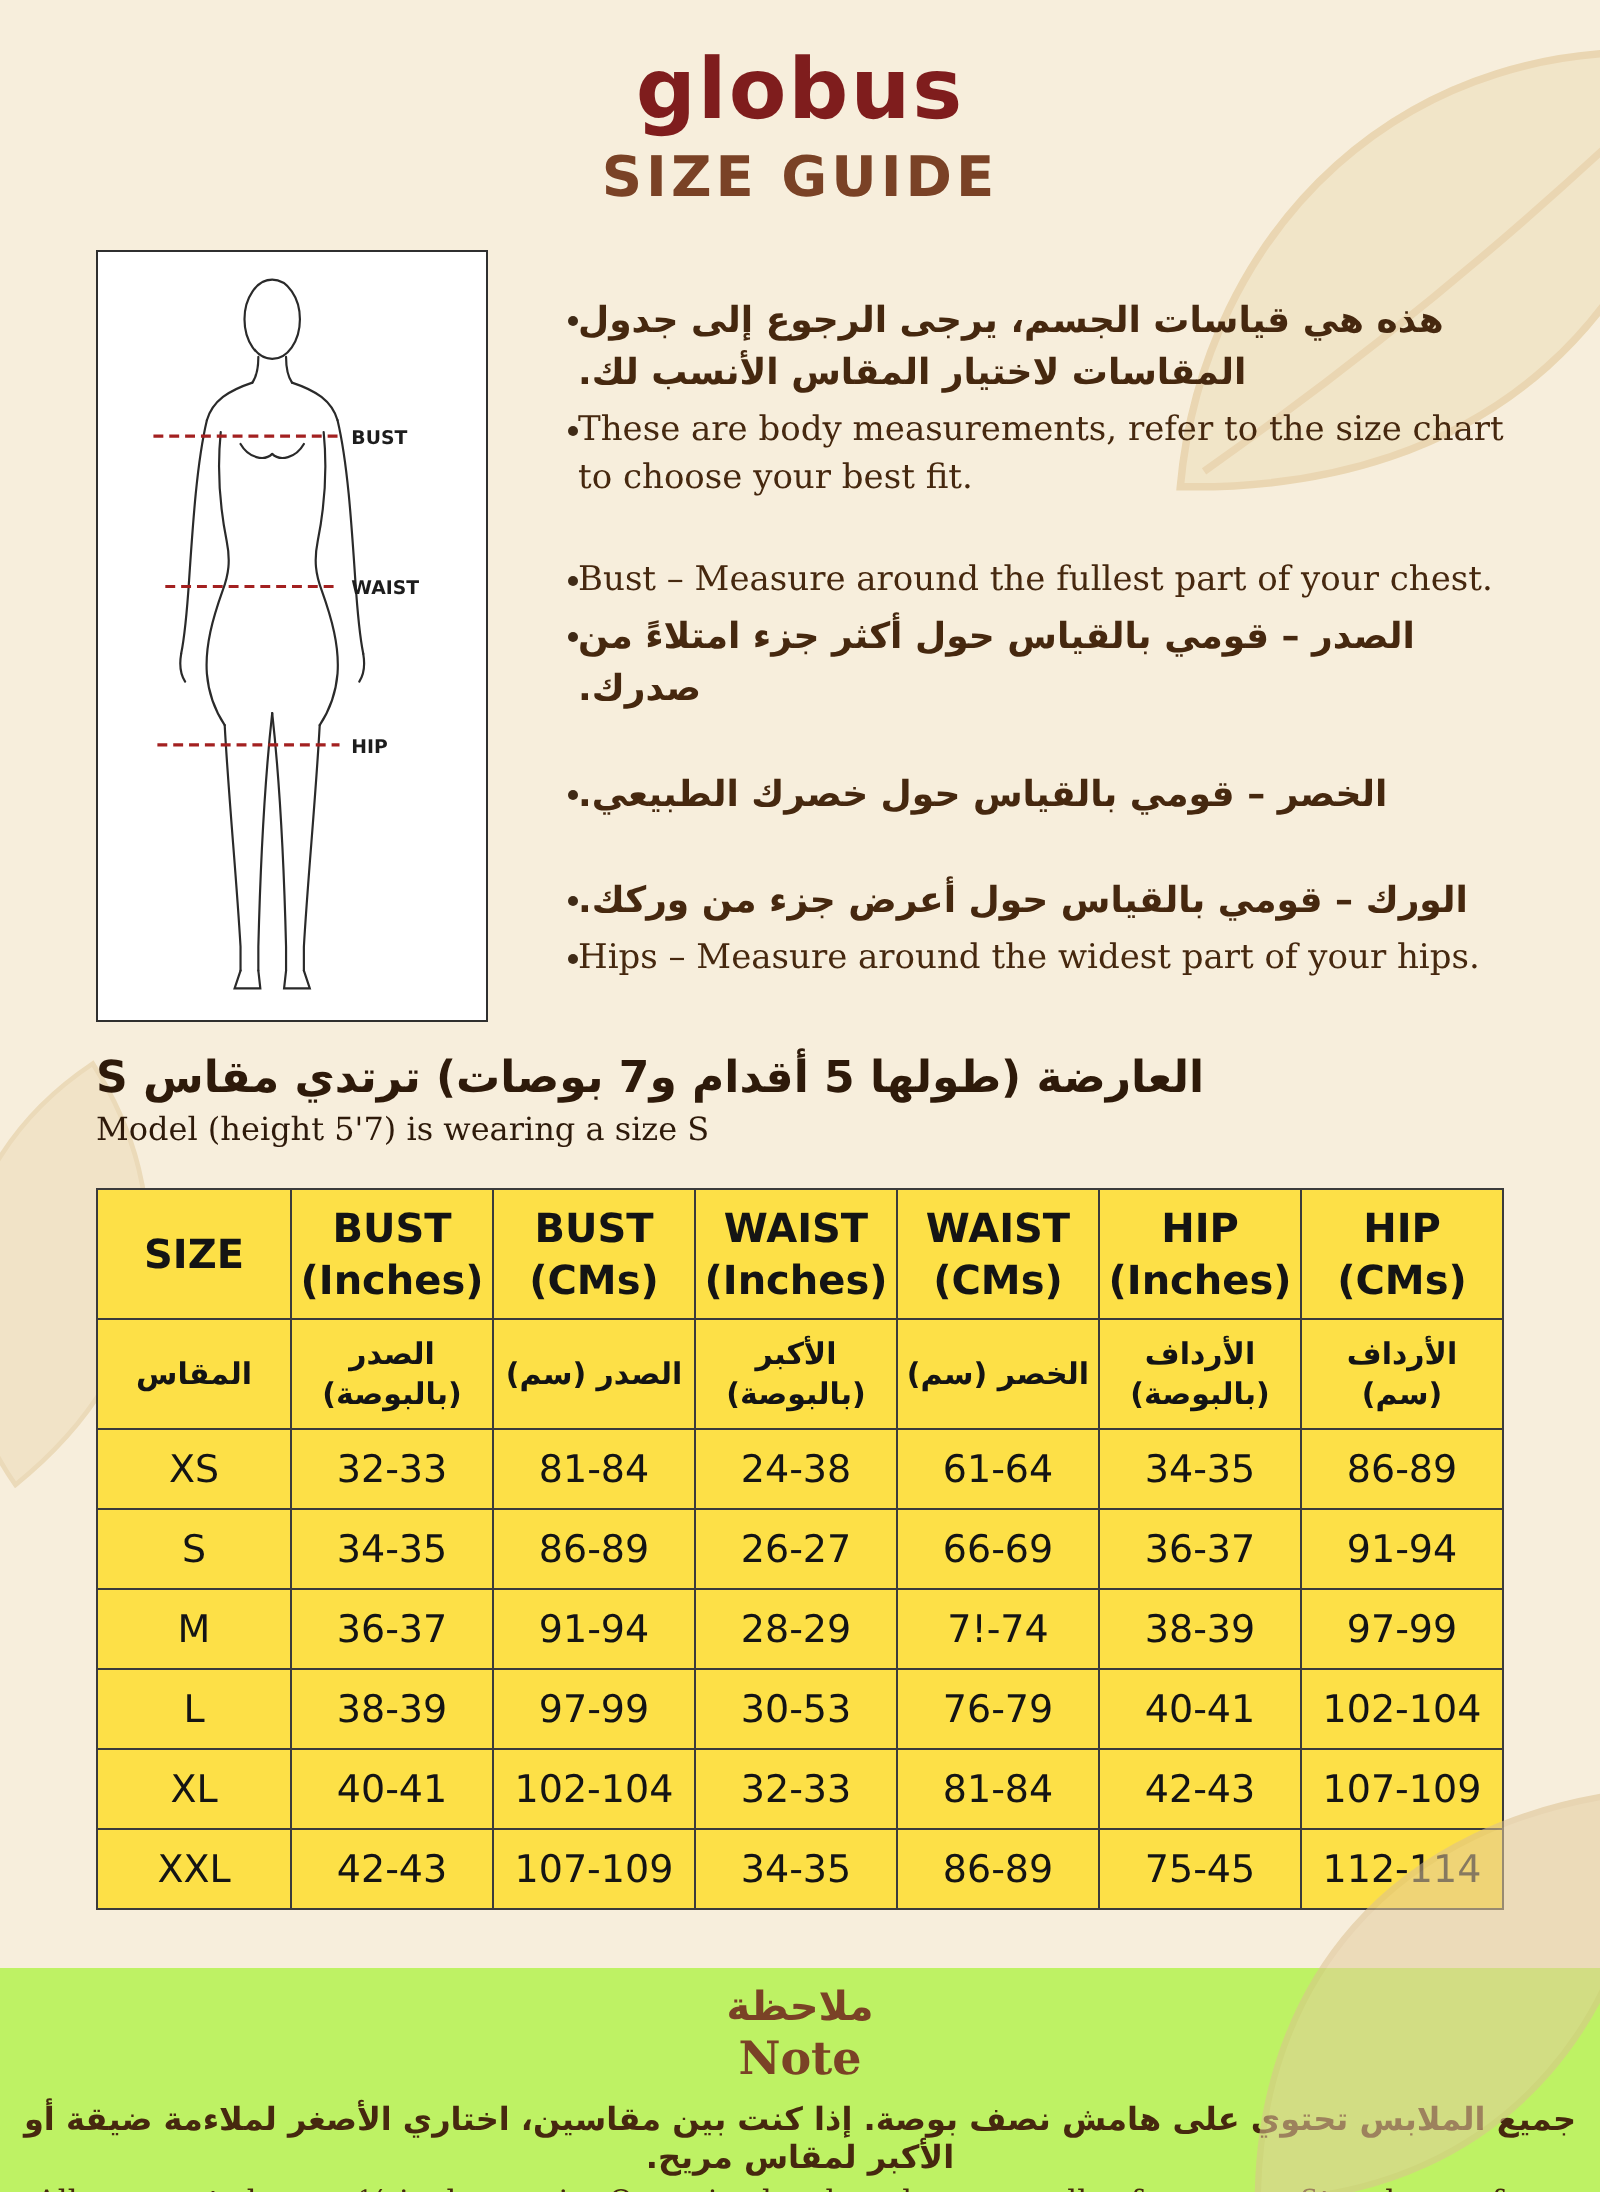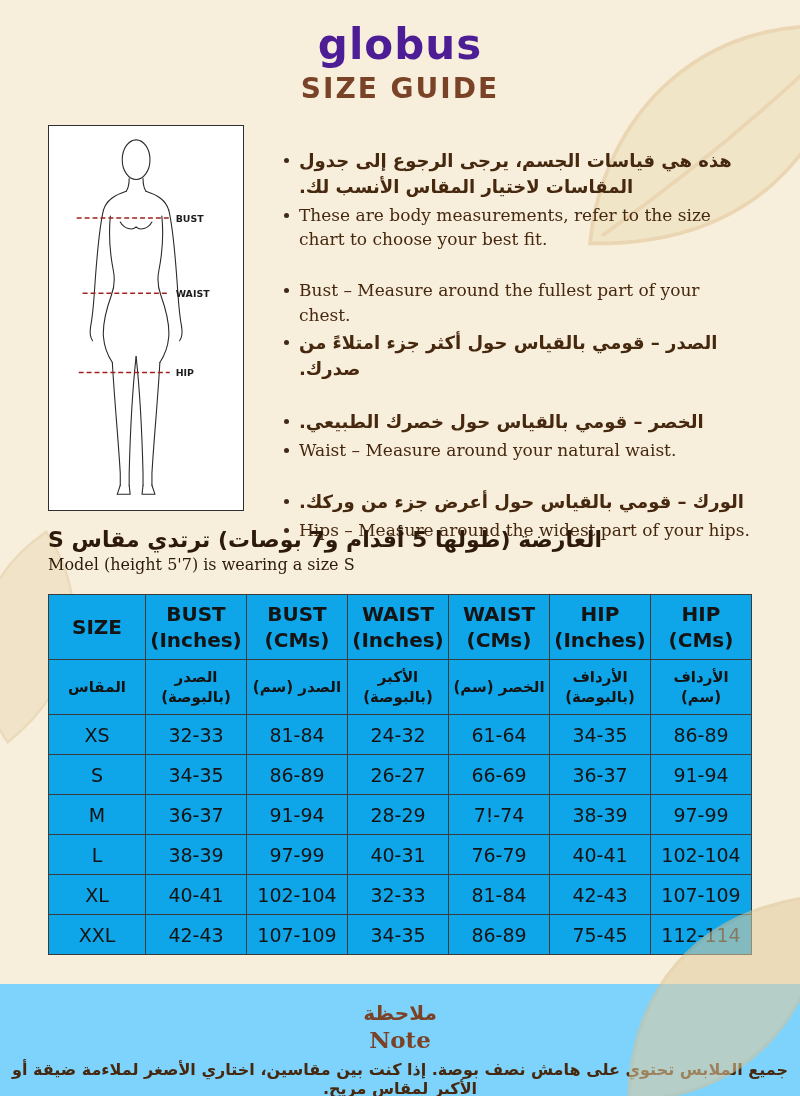--- a/index.html
+++ b/index.html
@@ -9,57 +9,57 @@
     font-family:"DejaVu Sans",sans-serif;
     color:#3f2a16;
     overflow:hidden;
   }
   .leaf{position:absolute;z-index:0;pointer-events:none;}
   .leaf-tr{top:-18px;right:-40px;width:250px;height:310px;transform:rotate(12deg);opacity:.75;}
   .leaf-left{left:-55px;top:545px;width:160px;height:190px;transform:rotate(-28deg);opacity:.6;}
   .leaf-br{right:-35px;bottom:-25px;width:210px;height:250px;transform:rotate(185deg);opacity:.55;z-index:2;}
 
   .header{position:absolute;top:22px;left:0;right:0;text-align:center;z-index:1;}
-  .logo{font-size:42px;font-weight:700;letter-spacing:1px;color:#4c1d95;line-height:1.1;}
+  .logo{font-size:42px;font-weight:700;letter-spacing:1px;color:#7f1d1d;line-height:1.1;}
   .subtitle{font-size:28px;font-weight:700;letter-spacing:2px;color:#7a4226;margin-top:4px;}
 
   .figure-box{
     position:absolute;left:48px;top:125px;width:196px;height:386px;
     background:#ffffff;border:1.5px solid #2f2f2f;z-index:1;box-sizing:border-box;
   }
   .figure-box svg{display:block;width:100%;height:100%;}
 
   .instructions{position:absolute;left:284px;top:148px;width:470px;z-index:1;}
   .group{margin-bottom:27px;}
-  .item{display:flex;align-items:flex-start;gap:10px;margin-bottom:3px;}
+  .item{display:flex;align-items:flex-start;margin-bottom:3px;}
   .dot{width:5px;height:5px;border-radius:50%;background:#3f2a16;margin-top:10px;flex:none;}
   .txt{flex:1;}
   .ar{font-size:18px;font-weight:600;line-height:1.45;color:#46280f;direction:rtl;text-align:left;}
   .en{font-size:17px;font-family:"DejaVu Serif",serif;line-height:1.42;color:#46280f;}
 
   .model-note{position:absolute;left:48px;top:527px;z-index:1;}
   .model-ar{font-size:22px;font-weight:600;color:#2e1a0a;direction:rtl;display:inline-block;}
   .model-en{font-size:16px;font-family:"DejaVu Serif",serif;color:#2e1a0a;margin-top:3px;}
 
   table.size-table{
     position:absolute;left:48px;top:594px;width:704px;z-index:1;
-    border-collapse:collapse;table-layout:fixed;background:#0ea5e9;
+    border-collapse:collapse;table-layout:fixed;background:#fde047;
   }
   .size-table th,.size-table td{
     border:1.6px solid #3b3b3b;text-align:center;vertical-align:middle;padding:0;
     color:#141414;
   }
   .size-table tr.hdr-en th{height:64px;font-size:20px;font-weight:700;line-height:1.3;}
   .size-table tr.hdr-ar th{height:54px;font-size:15px;font-weight:700;direction:rtl;line-height:1.35;}
   .size-table tbody td{height:39px;font-size:19px;}
   .size-table td.size{font-weight:400;}
 
   .note{
-    position:absolute;left:0;right:0;bottom:0;height:112px;background:#7dd3fc;
-    text-align:center;padding-top:17px;box-sizing:border-box;z-index:1;
+    position:absolute;left:0;right:0;bottom:0;height:112px;background:#bef264;
+    text-align:center;padding-top:7px;box-sizing:border-box;z-index:1;
   }
   .note-title-ar{font-size:20px;font-weight:700;color:#7a4226;direction:rtl;}
   .note-title-en{font-size:23px;font-weight:700;color:#7a4226;font-family:"DejaVu Serif",serif;margin-top:1px;}
   .note-ar{font-size:16px;font-weight:600;color:#46280f;margin-top:7px;direction:rtl;}
   .note-en{font-size:15.5px;font-family:"DejaVu Serif",serif;color:#46280f;margin-top:4px;}
 </style>
 </head>
 <body>
 
 <svg class="leaf leaf-tr" viewBox="0 0 100 120">
@@ -125,24 +125,20 @@
     <div class="item">
       <span class="dot"></span>
       <span class="txt ar">الصدر – قومي بالقياس حول أكثر جزء امتلاءً من صدرك.</span>
     </div>
   </div>
   <div class="group">
     <div class="item">
       <span class="dot"></span>
       <span class="txt ar">الخصر – قومي بالقياس حول خصرك الطبيعي.</span>
     </div>
-    <div class="item">
-      <span class="dot"></span>
-      <span class="txt en">Waist – Measure around your natural waist.</span>
-    </div>
   </div>
   <div class="group">
     <div class="item">
       <span class="dot"></span>
       <span class="txt ar">الورك – قومي بالقياس حول أعرض جزء من وركك.</span>
     </div>
     <div class="item">
       <span class="dot"></span>
       <span class="txt en">Hips – Measure around the widest part of your hips.</span>
     </div>
@@ -224,21 +220,21 @@
           <div>الأرداف (سم)</div>
           <div></div>
         </th>
     </tr>
   </thead>
   <tbody>
     <tr>
       <td class="size">XS</td>
       <td>32-33</td>
       <td>81-84</td>
-      <td>24-32</td>
+      <td>24-38</td>
       <td>61-64</td>
       <td>34-35</td>
       <td>86-89</td>
     </tr>
     <tr>
       <td class="size">S</td>
       <td>34-35</td>
       <td>86-89</td>
       <td>26-27</td>
       <td>66-69</td>
@@ -251,21 +247,21 @@
       <td>91-94</td>
       <td>28-29</td>
       <td>7!-74</td>
       <td>38-39</td>
       <td>97-99</td>
     </tr>
     <tr>
       <td class="size">L</td>
       <td>38-39</td>
       <td>97-99</td>
-      <td>40-31</td>
+      <td>30-53</td>
       <td>76-79</td>
       <td>40-41</td>
       <td>102-104</td>
     </tr>
     <tr>
       <td class="size">XL</td>
       <td>40-41</td>
       <td>102-104</td>
       <td>32-33</td>
       <td>81-84</td>

